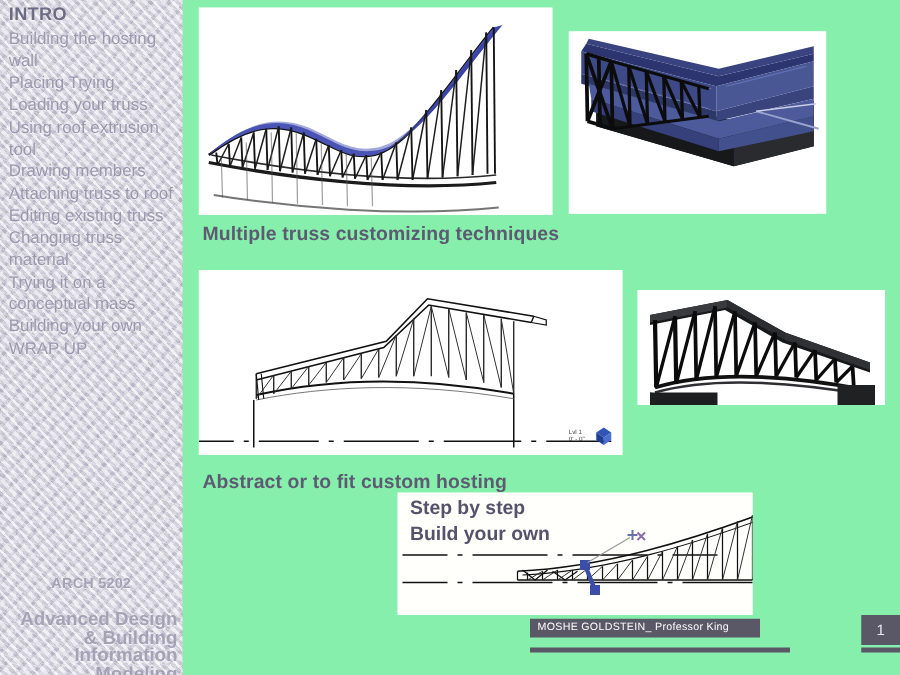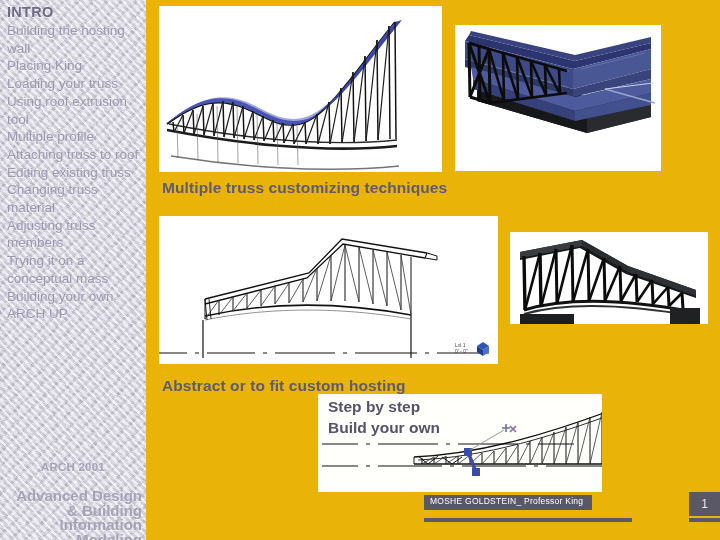--- a/index.html
+++ b/index.html
@@ -4,21 +4,21 @@
 <style>
   html,body{margin:0;padding:0;}
   body{
     width:720px;height:540px;overflow:hidden;
     background:#cfcbdd;
     font-family:"Liberation Sans", sans-serif;
     position:relative;
   }
 
   
-  #slide{position:absolute;inset:0;background:#eab308;}
+  #slide{position:absolute;inset:0;background:#86efac;}
 
   
   #sidebar{
     position:absolute;left:0;top:0;width:146px;height:540px;
     background:
       repeating-linear-gradient(48deg, rgba(255,255,255,.55) 0 2px, rgba(173,170,186,.30) 2px 5px, rgba(255,255,255,.35) 5px 8px, rgba(160,157,175,.28) 8px 11px),
       repeating-linear-gradient(-44deg, rgba(255,255,255,.45) 0 3px, rgba(166,163,180,.26) 3px 6px, rgba(255,255,255,.30) 6px 10px),
       repeating-linear-gradient(90deg, rgba(190,188,200,.22) 0 6px, rgba(255,255,255,.18) 6px 13px),
       linear-gradient(180deg,#c9c6d6 0%,#c4c1d2 45%,#c7c4d4 100%);
     overflow:hidden;
@@ -73,21 +73,21 @@
   }
   .panel-txt{
     position:absolute;left:10px;color:#55526a;font-size:15.5px;font-weight:600;
     white-space:nowrap;z-index:3;
   }
   #ptxt1{top:4px;}
   #ptxt2{top:25px;}
 
   
   #author-bar{
-    position:absolute;left:424px;top:495px;width:168px;height:15px;
+    position:absolute;left:424px;top:495px;width:184px;height:15px;
     background:#5a5766;
   }
   #author-bar span{
     position:absolute;left:6px;top:1px;
     font-size:8.5px;color:#ffffff;letter-spacing:.25px;white-space:nowrap;
   }
   #author-rule{position:absolute;left:424px;top:518px;width:208px;height:4px;background:#5a5766;}
   #pagenum{
     position:absolute;left:689px;top:492px;width:31px;height:24px;
     background:#5a5766;color:#e8e6ef;font-size:12px;
@@ -100,33 +100,32 @@
 </head>
 <body>
 
 <div id="slide">
 
   <div id="sidebar">
     <div class="inner">
       <div class="sb-title">INTRO</div>
       <div class="sb-list">
         <div>Building the hosting wall</div>
-        <div>Placing King</div>
+        <div>Placing Trying</div>
         <div>Loading your truss</div>
         <div>Using roof extrusion tool</div>
-        <div>Multiple profile</div>
+        <div>Drawing members</div>
         <div>Attaching truss to roof</div>
         <div>Editing existing truss</div>
         <div>Changing truss material</div>
-        <div>Adjusting truss members</div>
         <div>Trying it on a conceptual mass</div>
         <div>Building your own</div>
-        <div>ARCH UP</div>
+        <div>WRAP UP</div>
       </div>
-      <div class="sb-course">ARCH 2001</div>
+      <div class="sb-course">ARCH 5202</div>
       <div class="sb-program">Advanced Design &amp; Building Information Modeling</div>
     </div>
   </div>
 
   <div class="card" style="left:159px;top:6px;width:283px;height:166px;">
     <svg width="283" height="166" viewBox="0 0 283 166">
       <rect width="283" height="166" fill="#ffffff"></rect>
 
       <path d="M8,124 C70,136 160,148 238,140" stroke="#1b1b1b" stroke-width="2.6" fill="none"></path>
       <path d="M10,118 C72,130 160,142 238,134" stroke="#2b2b2b" stroke-width="1.4" fill="none"></path>

